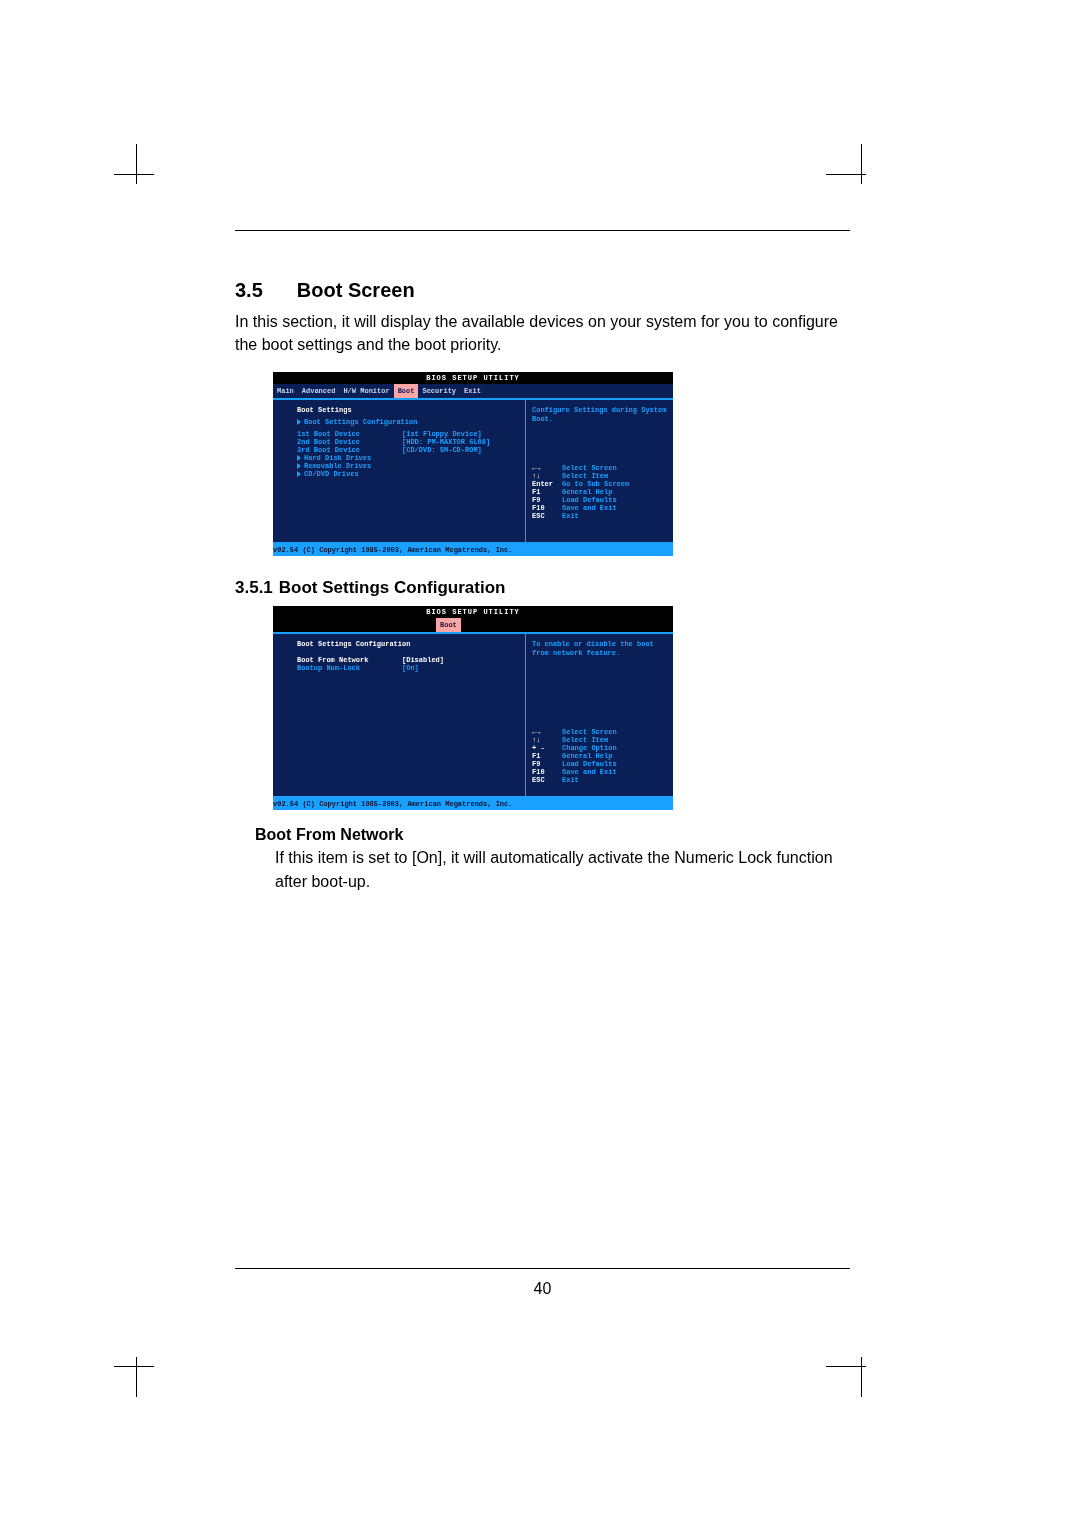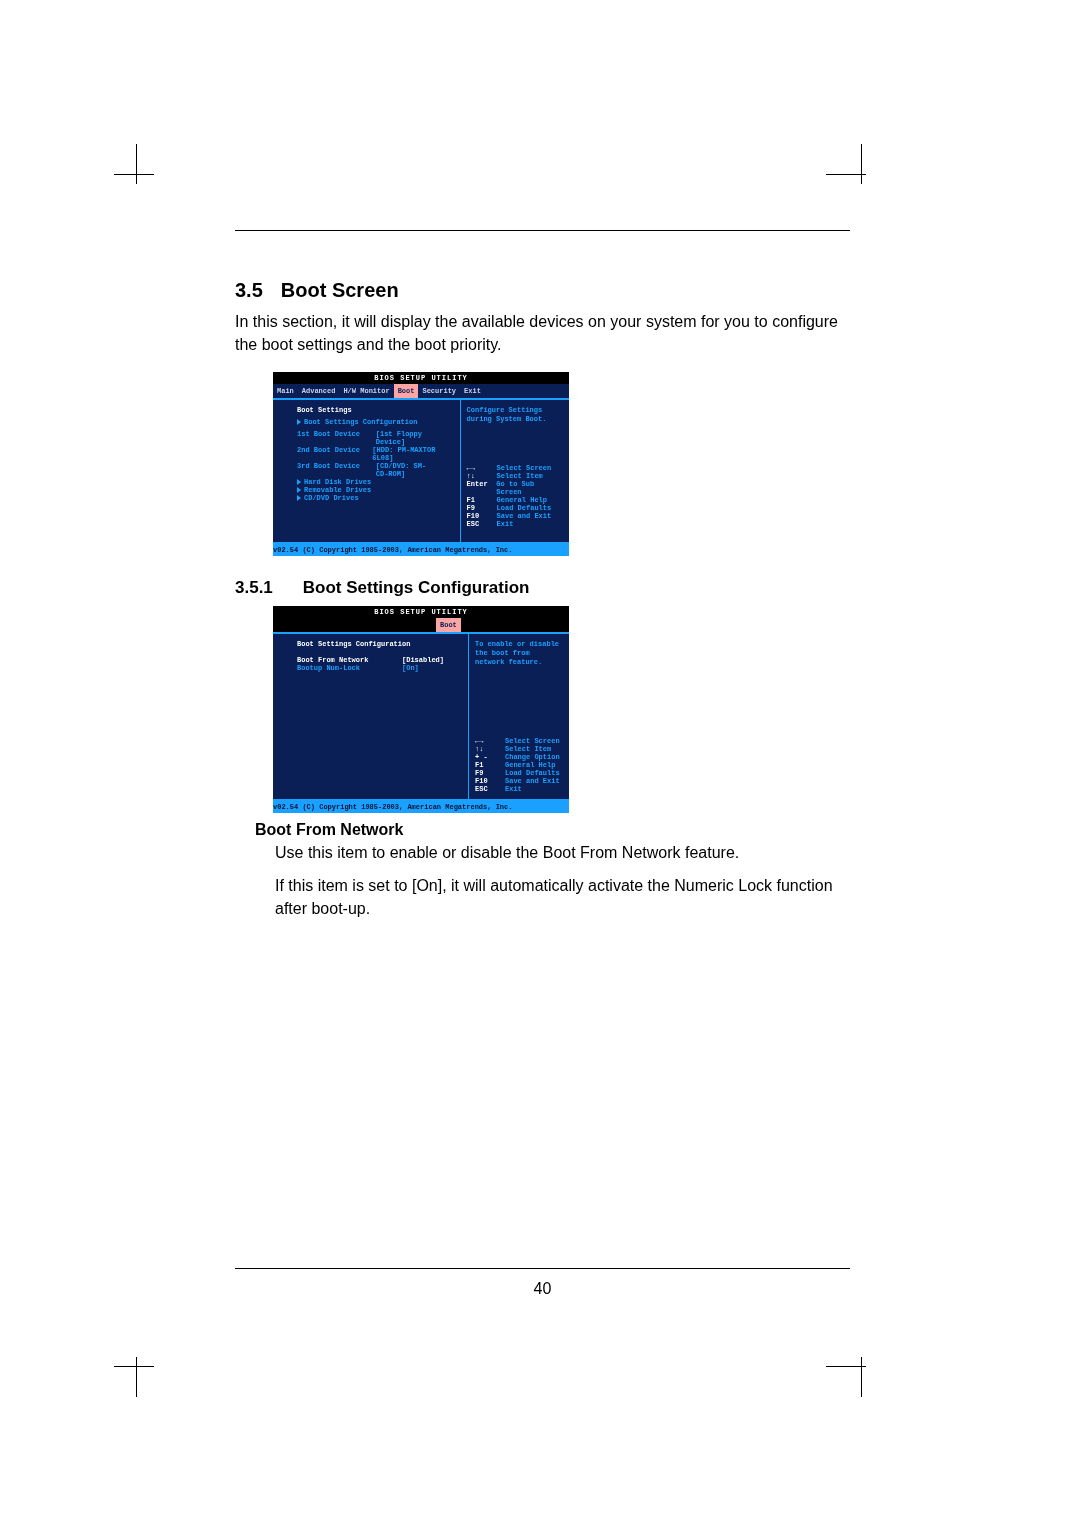--- a/index.html
+++ b/index.html
@@ -28,29 +28,29 @@
   .cm.br::after {width:40px;height:1px;right:-4px;bottom:26px}
 
   .page{
     position:absolute;
     left:235px;top:230px;width:615px;
   }
   .rule{border-top:1px solid #000;margin-bottom:48px}
   .footer-rule{border-top:1px solid #000;position:absolute;left:235px;width:615px;top:1268px}
   .pagenum{position:absolute;width:615px;left:235px;top:1280px;text-align:center;font-size:16px}
 
-  h2{font-size:20px;margin:0 0 8px 0;display:flex;gap:18px}
-  h3{font-size:17px;margin:22px 0 8px 0;display:flex;gap:30px}
+  h2{font-size:20px;margin:0 0 8px 0;display:flex;gap:34px}
+  h3{font-size:17px;margin:22px 0 8px 0;display:flex;gap:6px}
   p.body{margin:0 0 16px 0;line-height:1.45}
   p.desc{margin:2px 0 10px 40px;line-height:1.45}
   .opt{font-weight:bold;margin:6px 0 0 20px}
 
   
   .bios{
-    width:296px;margin:6px 0 8px 38px;
+    width:400px;margin:6px 0 16px 38px;
     font-family:"Courier New",monospace;
     font-size:7px;font-weight:bold;
     color:#fff;
   }
   .bios .titlebar{
     background:#000;color:#fff;text-align:center;
     letter-spacing:1px;padding:2px 0;
   }
   .bios .tabs{display:flex;background:#0a1f55}
   .bios .tabs div{padding:3px 4px;color:#c9d3ee}
@@ -241,18 +241,17 @@
               <span>Exit</span>
             </div>
           </div>
       </div>
     </div>
     <div class="divider"></div>
     <div class="bottombar">v02.54 (C) Copyright 1985-2003, American Megatrends, Inc.</div>
   </div>
 
   <div class="opt">Boot From Network</div>
-  <p class="desc">Use this item to enable or disable the Boot From Network feature.</p>
   <p class="desc">If this item is set to [On], it will automatically activate the Numeric Lock function after boot-up.</p>
 </div>
 
 <div class="footer-rule"></div>
 <div class="pagenum">40</div>
 
 </body></html>

